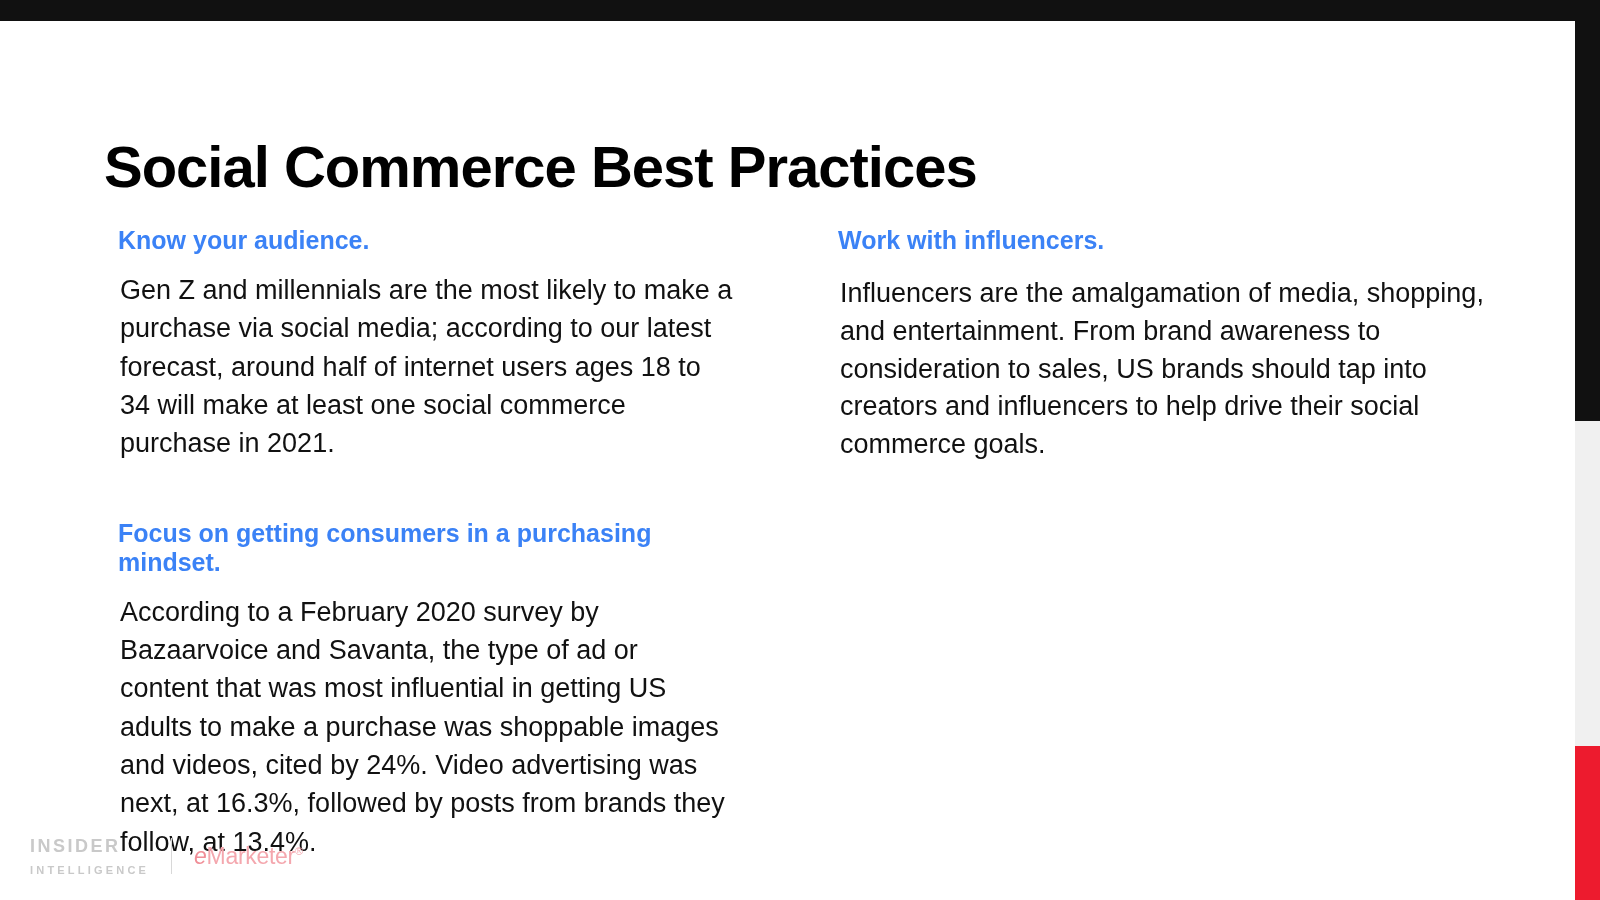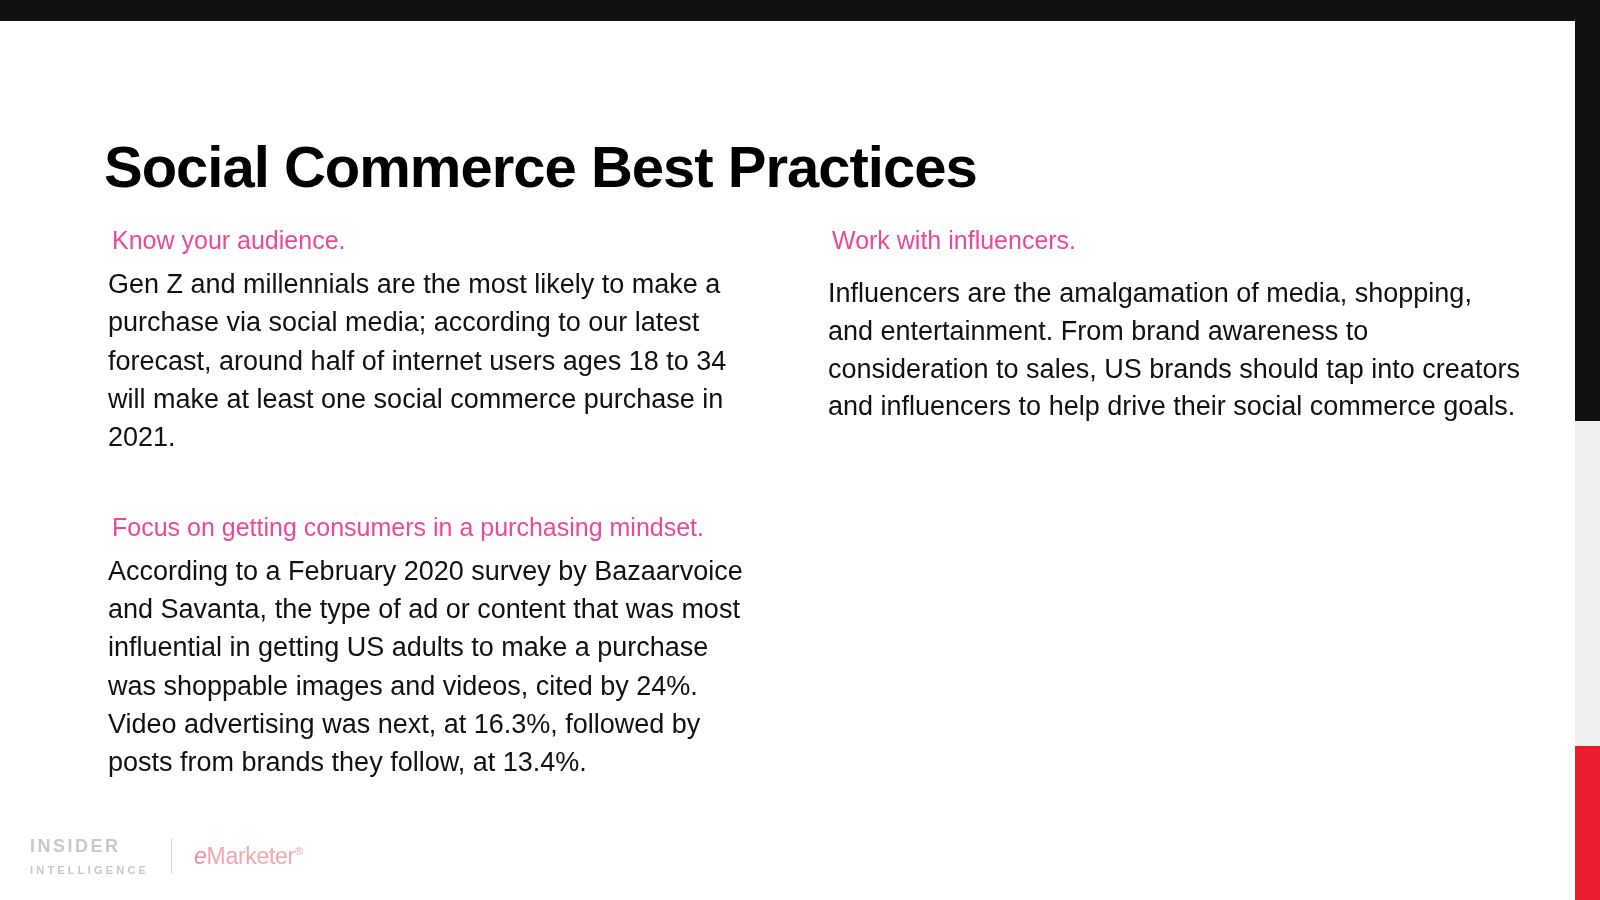--- a/index.html
+++ b/index.html
@@ -87,31 +87,31 @@
     width: 1420px;
     display: flex;
     gap: 75px;
   }
   .col-left { width: 645px; }
   .col-right { width: 700px; }
 
   .block { margin-bottom: 34px; }
 
   .block-heading {
-    color: #ec4899;
-    font-weight: normal;
+    color: #3b82f6;
+    font-weight: bold;
     font-size: 25px;
     line-height: 1.16;
-    margin: 0 0 10px 8px;
+    margin: 0 0 10px 14px;
   }
   .block-body {
     color: #111111;
     font-size: 27px;
     line-height: 1.42;
-    margin: 4px;
+    margin: 16px;
     font-weight: normal;
   }
 
   .col-right .block-heading { font-size: 25px; margin-bottom: 20px; }
   .col-right .block-body { line-height: 1.40; }
   .col-right .block { margin-bottom: 60px; }
 
   .spacer-left { height: 22px; }
 
   

